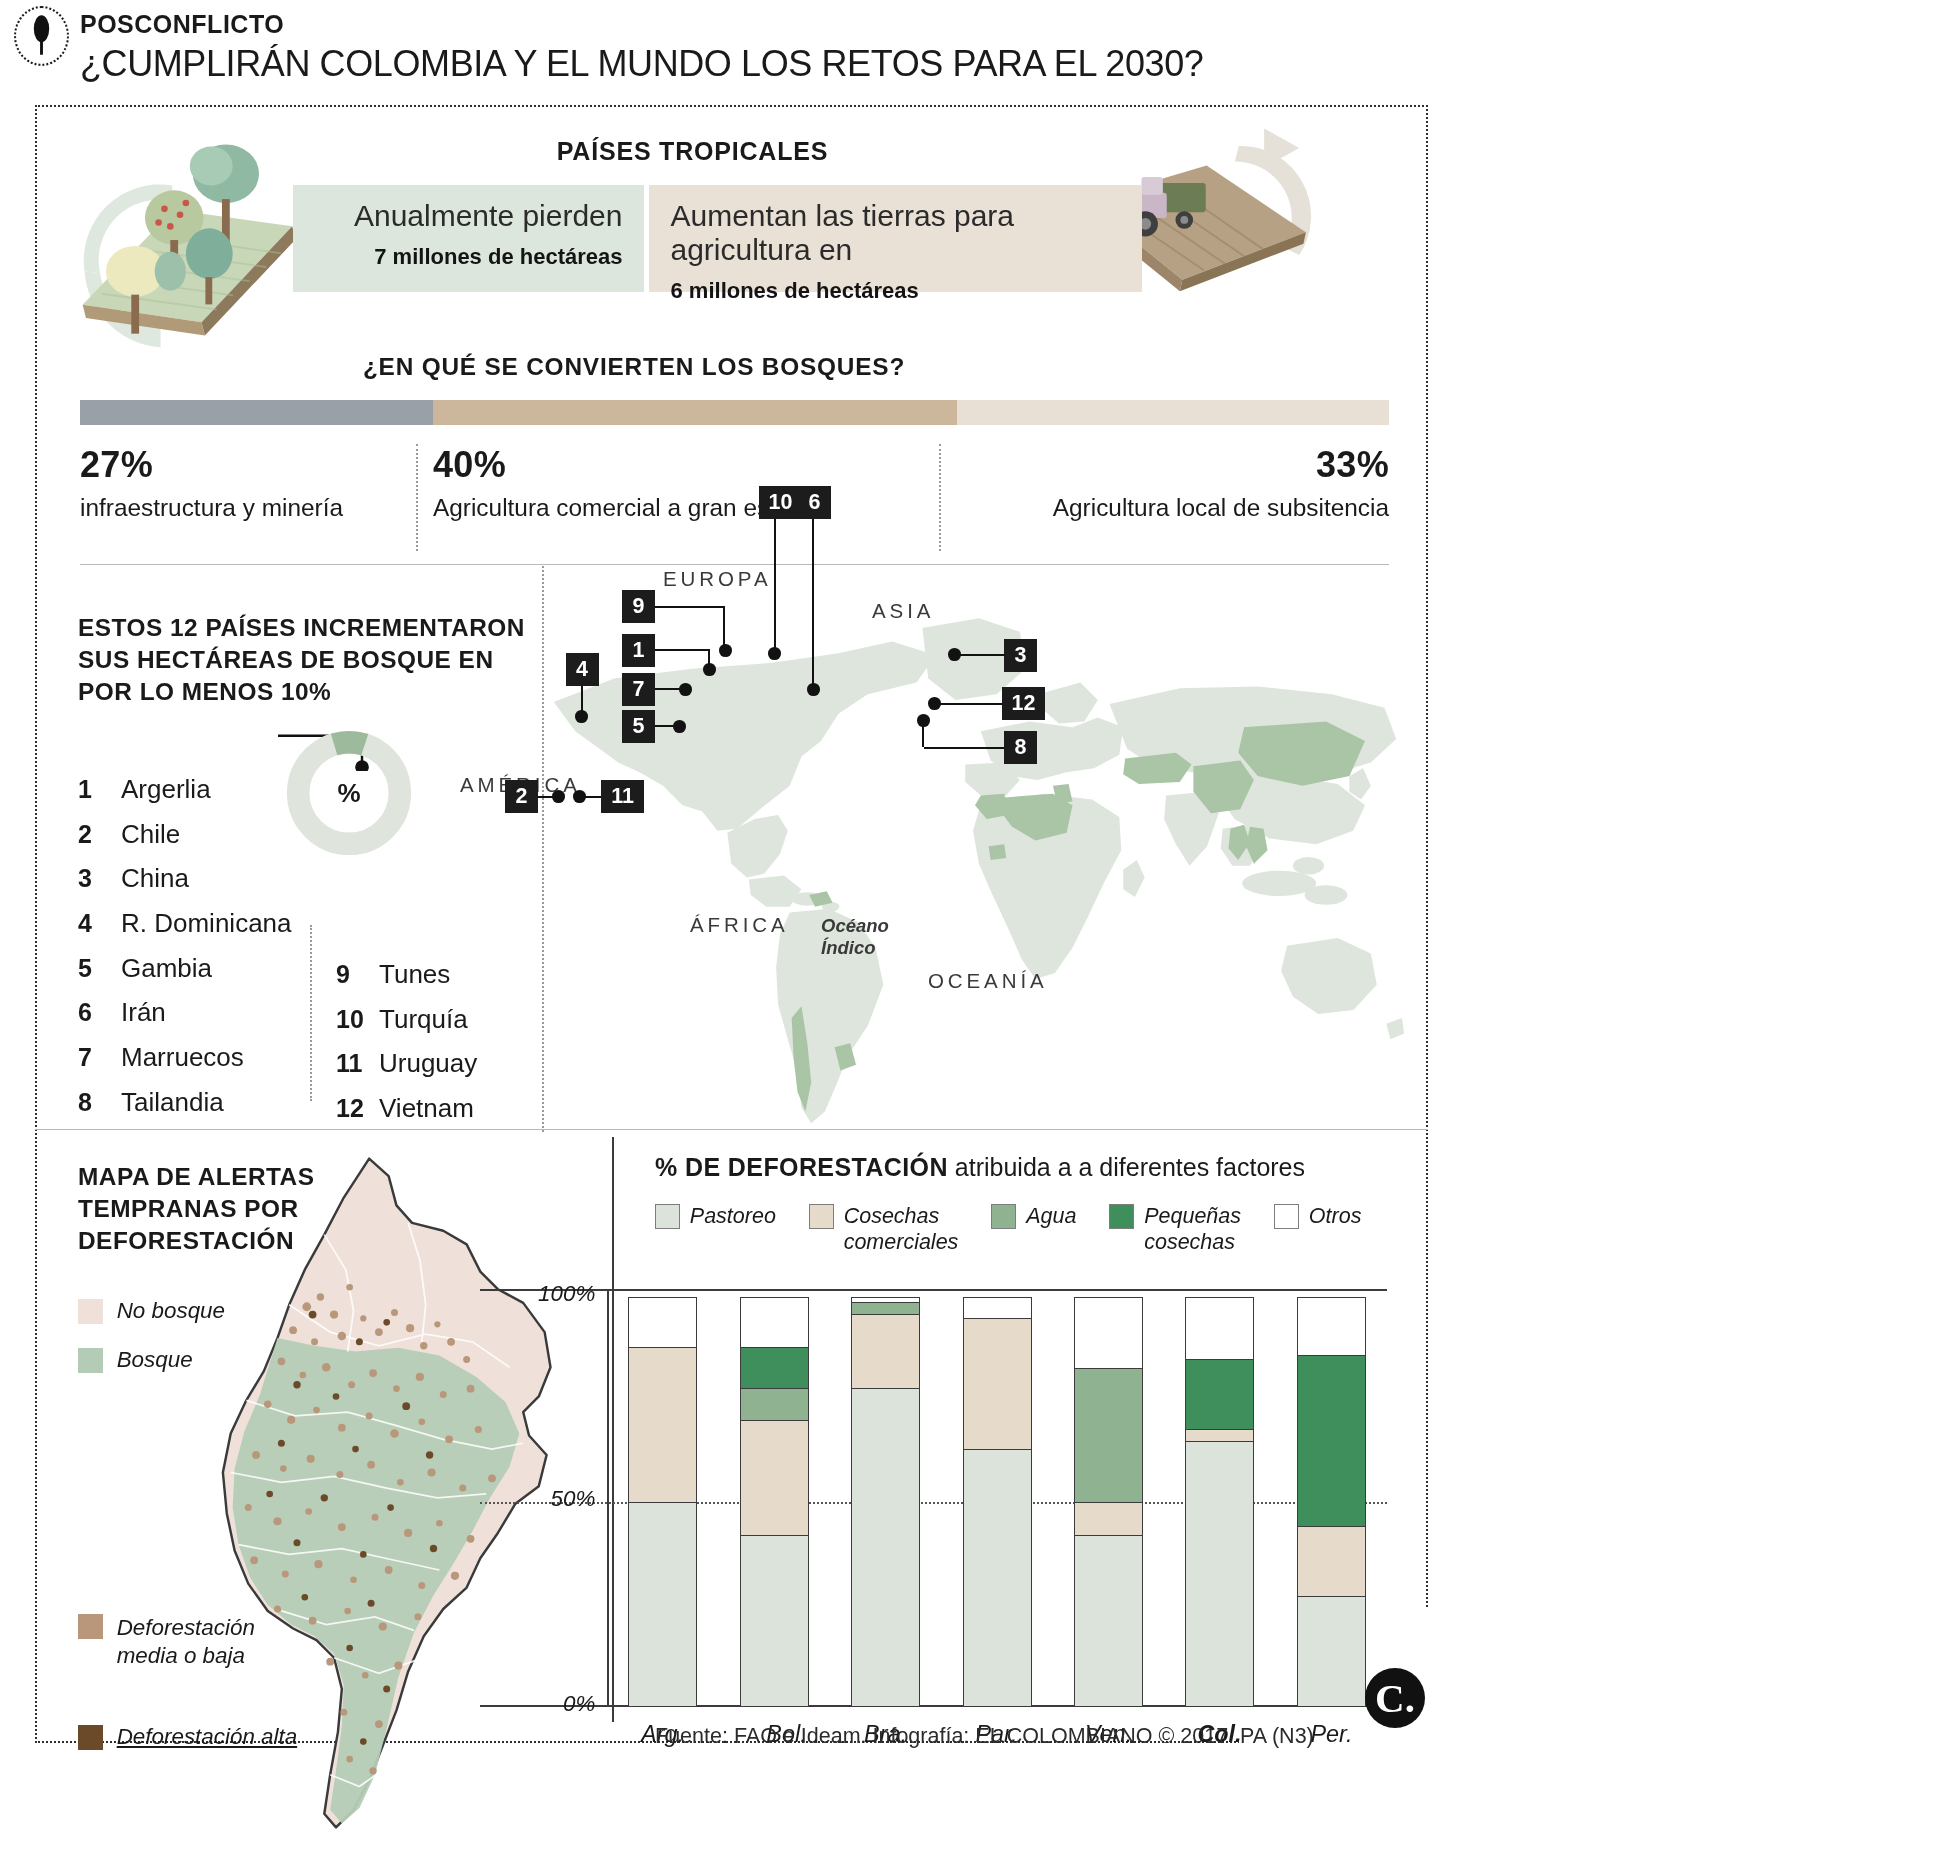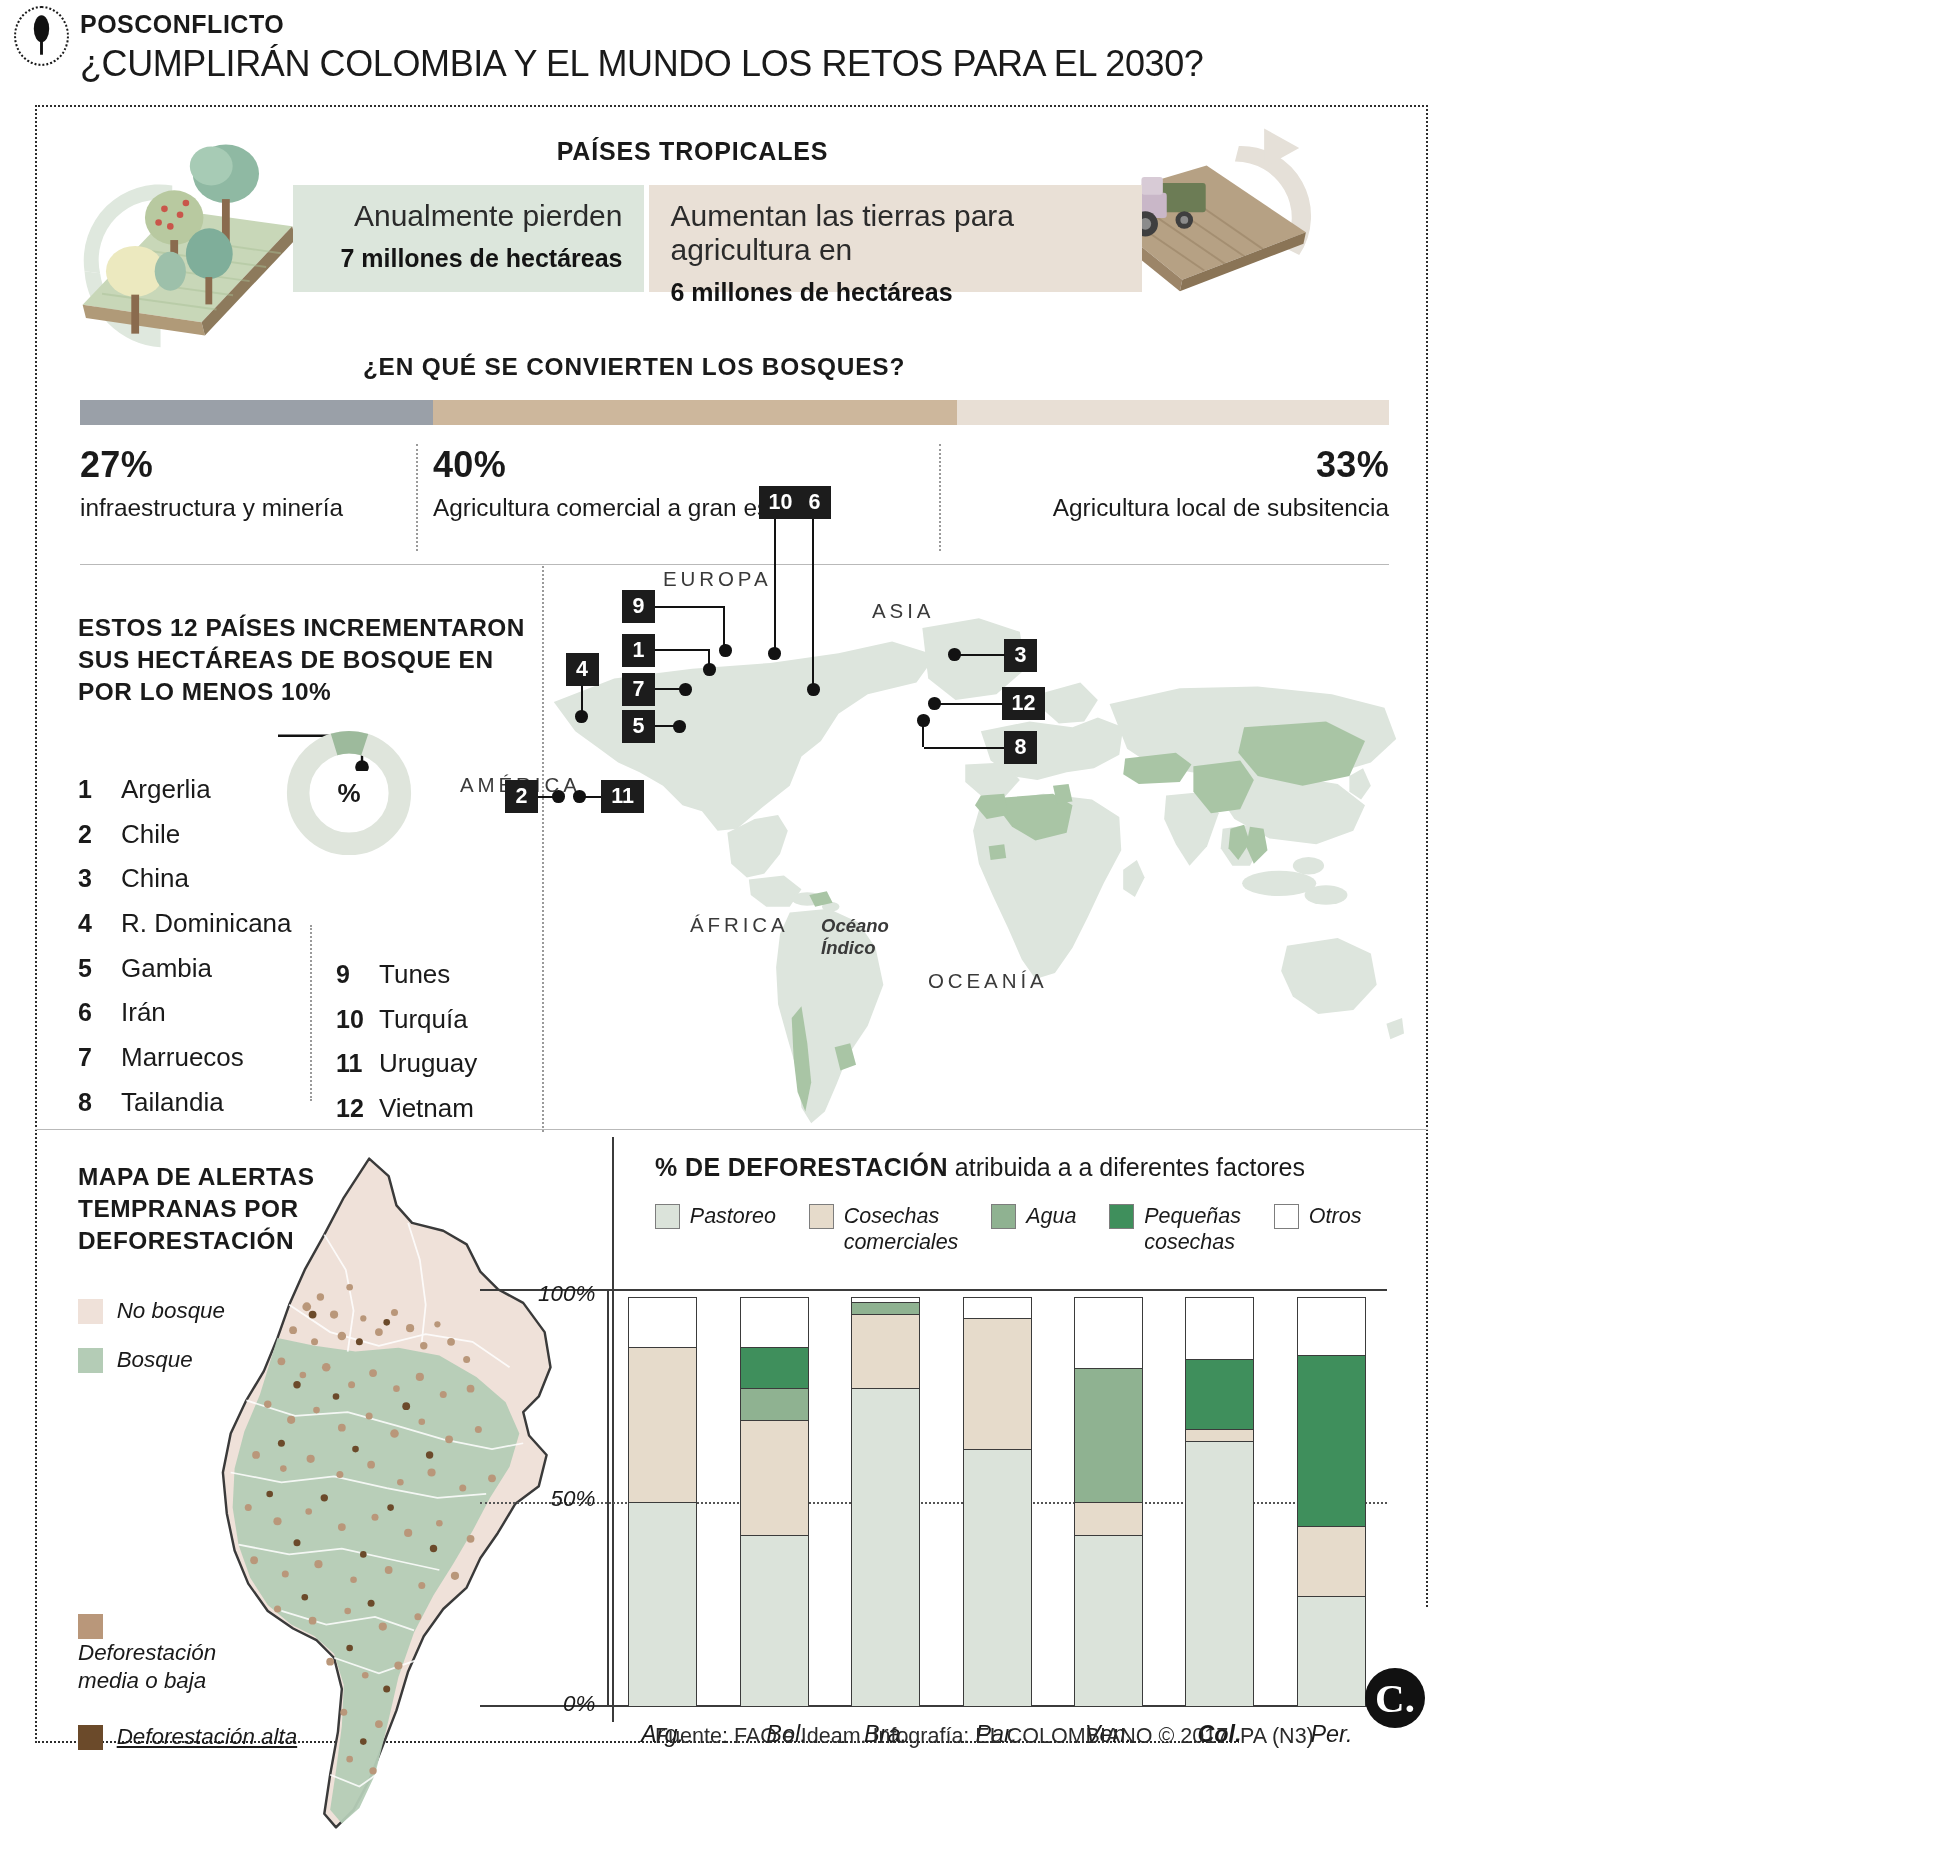--- a/index.html
+++ b/index.html
@@ -48,21 +48,21 @@
     text-align: center; font-weight: 700; font-size: 25px;
     letter-spacing: 0.8px; font-stretch: condensed;
   }
   .panel {
     position: absolute; top: 185px; height: 107px;
     padding: 13.7px 21.5px 0 21.5px;
   }
   #panel-left  { left: 293px;  width: 351px; background: #dce6dc; }
   #panel-right { left: 649px;  width: 493px; background: #e9e0d6; }
   .panel .lbl { font-size: 30px; font-weight: 400; color: #2b2b2b; }
-  .panel .big { font-size: 25px; font-weight: 700; margin-top: 11.7px; color: #141414; }
+  .panel .big { font-size: 22px; font-weight: 700; margin-top: 11.7px; color: #141414; }
   #panel-left .lbl, #panel-left .big { text-align: right; }
 
   
   #illus-left  { position: absolute; left: 55px;  top: 125px; width: 254px; height: 234px; }
   #illus-right { position: absolute; left: 1073px; top: 107px; width: 244px; height: 224px; }
 
   
   .sec2-title {
     position: absolute; left: 195px; top: 353px; width: 878px;
     text-align: center; font-weight: 700; font-size: 24.4px;
@@ -468,21 +468,21 @@
 <div id="sec4-head">MAPA DE ALERTAS TEMPRANAS POR DEFORESTACIÓN</div>
 
 <div class="legrow" style="left:78px;top:1297px;">
   <div class="legsw" style="background:#efe1d9"></div>
   <div class="legtxt">No bosque</div>
 </div>
 <div class="legrow" style="left:78px;top:1346px;">
   <div class="legsw" style="background:#b4ccb6"></div>
   <div class="legtxt">Bosque</div>
 </div>
-<div class="legrow" style="left:78px;top:1614px;align-items:flex-start;flex-direction:column;">
+<div class="legrow" style="left:78px;top:1614px;align-items:flex-start;">
   <div class="legsw" style="background:#b9977a"></div>
   <div class="legtxt" style="width:195px">Deforestación<br>media o baja</div>
 </div>
 <div class="legrow" style="left:78px;top:1723px;text-decoration:underline;">
   <div class="legsw" style="background:#6b4a2a"></div>
   <div class="legtxt">Deforestación alta</div>
 </div>
 
 <div id="colmap">
   <svg width="429" height="702" viewBox="0 0 440 720">

